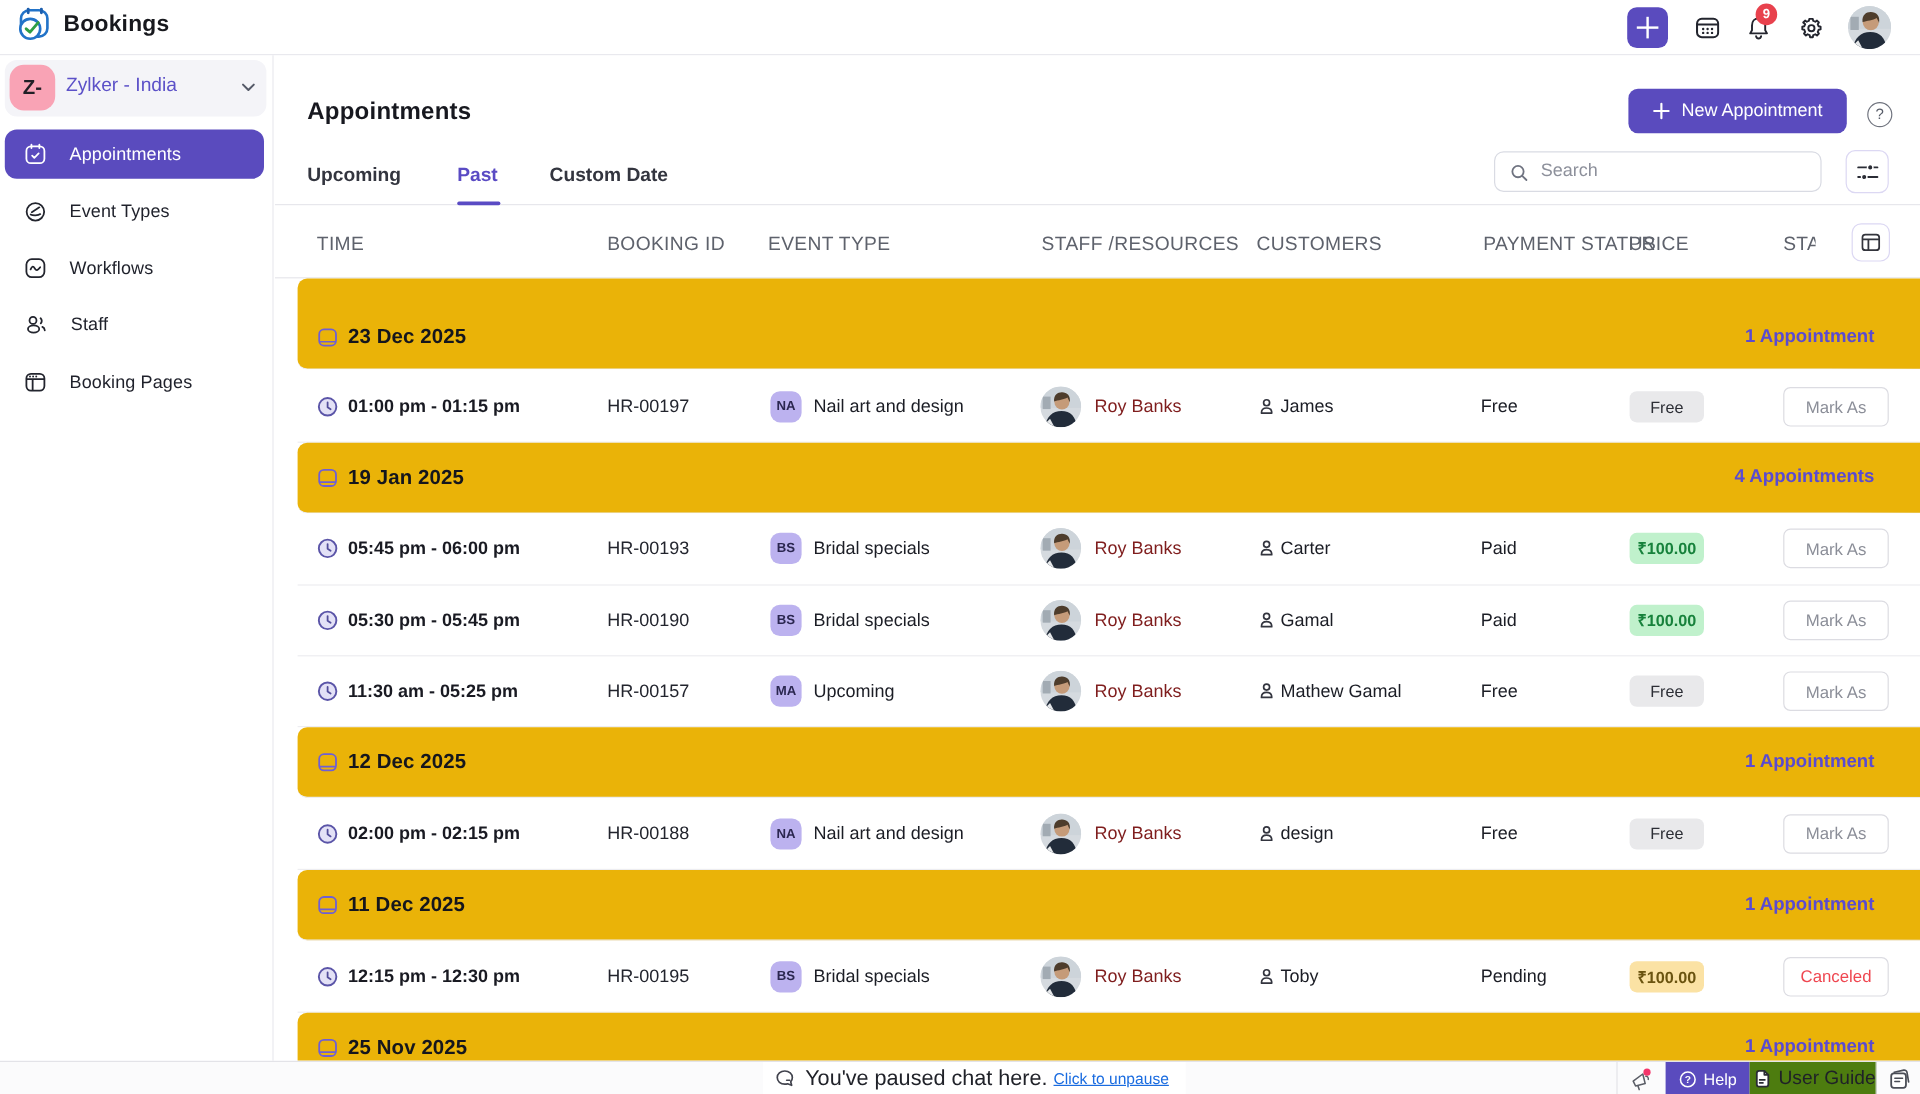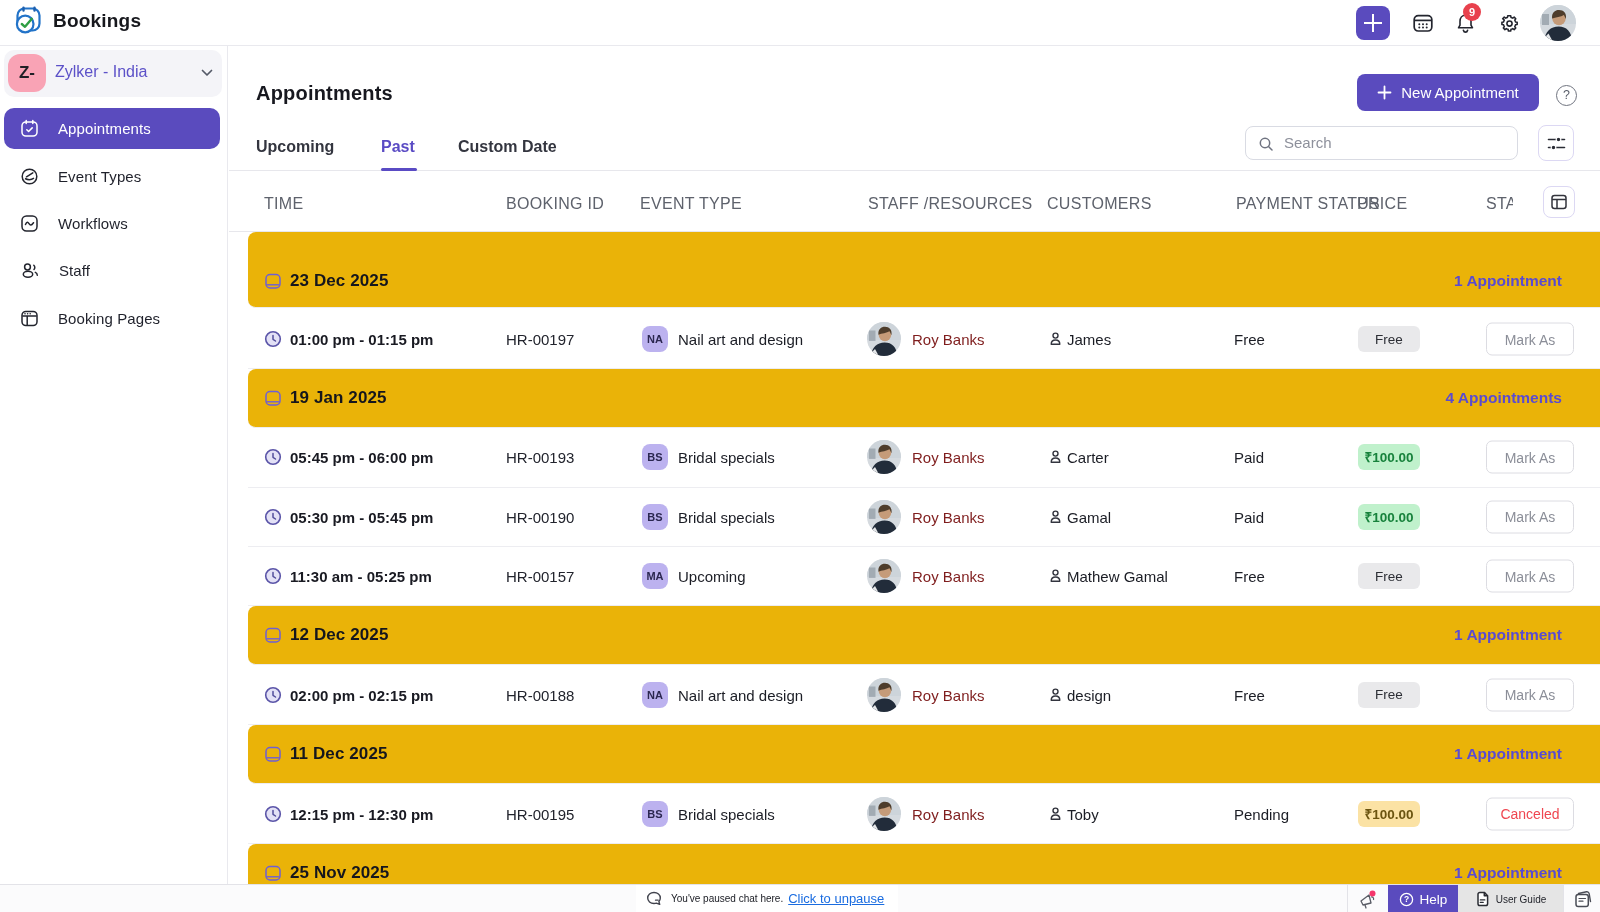--- a/index.html
+++ b/index.html
@@ -65,26 +65,26 @@
     display:flex; align-items:center; justify-content:center; }
   .chip.gray { background:#e9e9eb; color:#2c2e35; }
   .chip.green { background:#c0f1cc; color:#17823c; font-weight:700; }
   .chip.yellow { background:#fbe2a4; color:#6b5410; font-weight:700; }
   .markbtn { position:absolute; left:1238px; width:88px; height:33px; background:#fff; border:1px solid #dcdce2;
     border-radius:6px; font-size:14px; color:#8b8e98; display:flex; align-items:center; justify-content:center; }
   .markbtn.cancel { color:#ef4650; }
   
   .bbar { position:absolute; left:0; top:884px; width:1600px; height:28px; background:#fbfbfc; border-top:1px solid #e3e3e8; z-index:40;}
   .chatstrip { position:absolute; left:636px; top:0; height:27px; background:#fff; display:flex; align-items:center; padding:0 14px 0 10px;}
-  .chatstrip .t1 { font-size:10px; color:#202229; margin-left:8px;}
+  .chatstrip .t1 { font-size:18px; color:#202229; margin-left:8px;}
   .chatstrip .t2 { font-size:13px; color:#1a6ce0; text-decoration:underline; margin-left:5px;}
   .helpblk { position:absolute; left:1388px; top:0; width:70px; height:28px; background:#5a4bbe; color:#fff;
     font-size:13.5px; display:flex; align-items:center; justify-content:center; }
-  .ugblk { position:absolute; left:1458px; top:0; width:106px; height:28px; background:#e5e5e5; color:#1f2128;
-    font-size:10px; display:flex; align-items:center; justify-content:center; border-right:1px solid #e3e3e8;}
+  .ugblk { position:absolute; left:1458px; top:0; width:106px; height:28px; background:#4d7c0f; color:#1f2128;
+    font-size:16px; display:flex; align-items:center; justify-content:flex-end; border-right:1px solid #e3e3e8;}
   .vline { position:absolute; top:0; width:1px; height:28px; background:#e3e3e8; }
 
   .vc { top:50%; transform:translateY(-50%); }
   .row svg, .daterow svg { display:block; }
 </style>
 </head>
 <body>
 
 <div class="hdr">
   <svg class="logo" width="32" height="32" viewBox="0 0 32 32">

